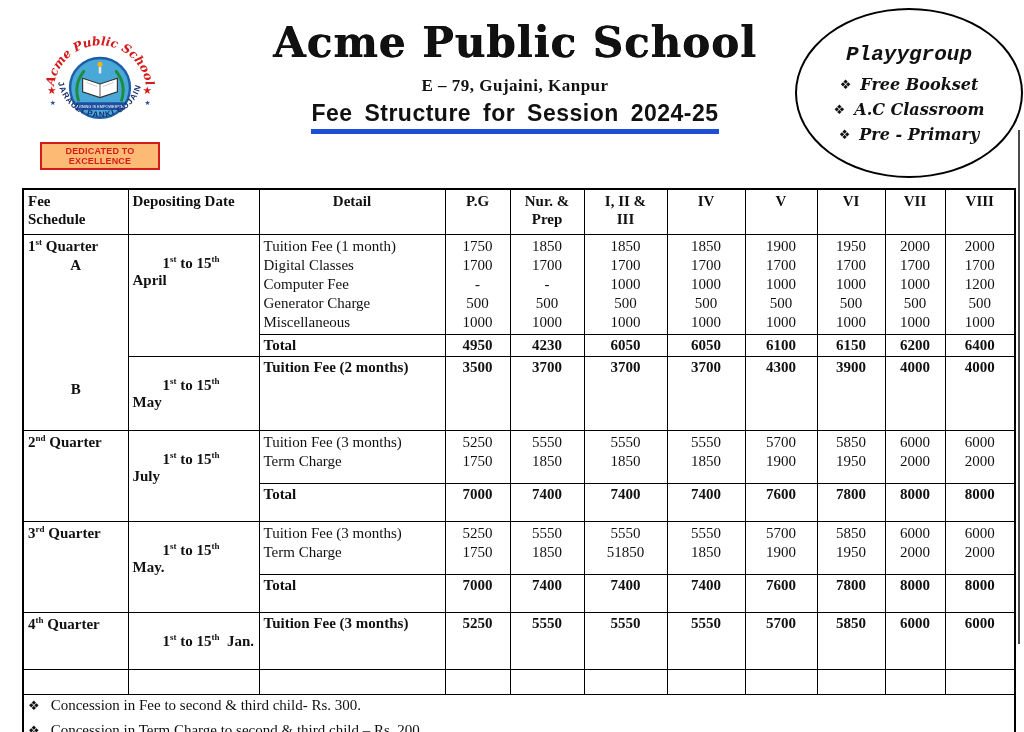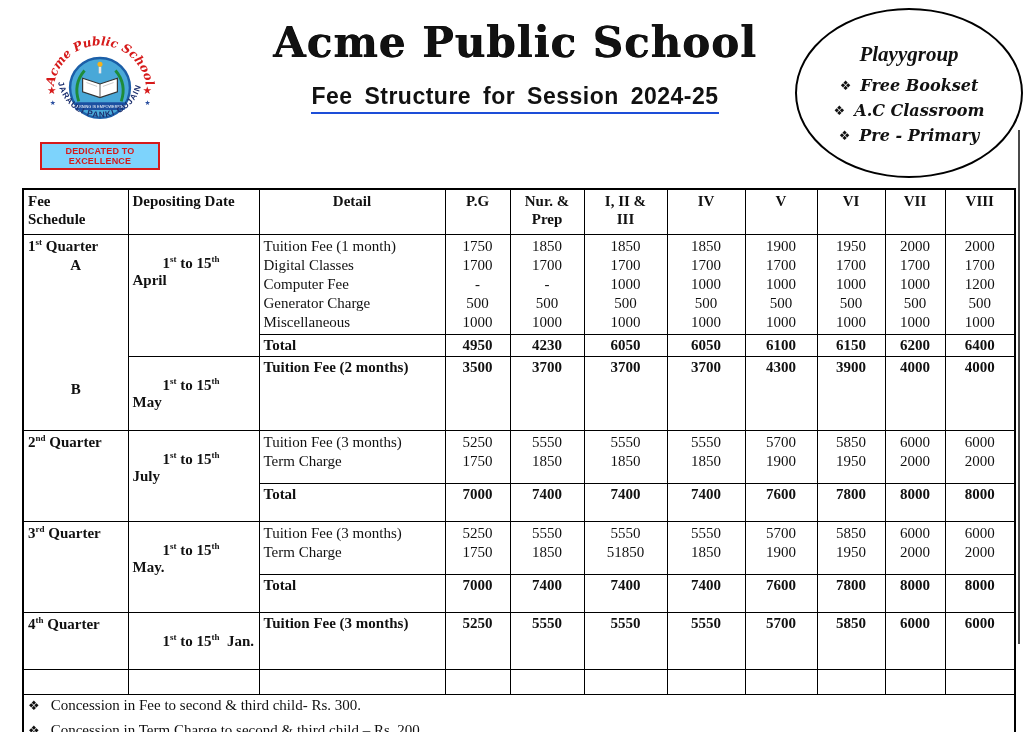--- a/index.html
+++ b/index.html
@@ -3,33 +3,33 @@
 <meta charset="utf-8">
 <style>
   * { margin:0; padding:0; box-sizing:border-box; }
   html,body { width:1024px; height:732px; background:#fff; font-family:"Liberation Serif", serif; color:#111; overflow:hidden; }
   #page { position:relative; width:1024px; height:732px; background:#fff; }
 
   
   #logo { position:absolute; left:40px; top:28px; width:120px; text-align:center; }
   #logo svg { display:block; margin:0 auto; }
   #logo-tagline { margin-top:2px; border:2px solid #d61a1a; color:#d61a1a; font-family:"Liberation Sans",sans-serif;
-                  font-size:9px; font-weight:bold; padding:2px 1px; letter-spacing:.2px; background:#7dd3fc; }
+                  font-size:9px; font-weight:bold; padding:2px 1px; letter-spacing:.2px; background:#fdba74; }
 
   #title-block { position:absolute; left:255px; top:18px; width:520px; text-align:center; }
   #school-name { font-family:"DejaVu Serif",serif; font-weight:bold; font-size:42px; letter-spacing:1px;
                  text-shadow:0.6px 0 #000; }
   #address { margin-top:9px; font-size:17px; font-weight:bold; letter-spacing:.5px; }
-  #session-title { display:inline-block; margin-top:16px; font-family:"Liberation Sans",sans-serif; font-weight:bold;
-                   font-size:23px; letter-spacing:.5px; word-spacing:5px; border-bottom:2px solid #1d4ed8; padding-bottom:2px; }
+  #session-title { display:inline-block; margin-top:4px; font-family:"Liberation Sans",sans-serif; font-weight:bold;
+                   font-size:23px; letter-spacing:.5px; word-spacing:5px; border-bottom:5px solid #1d4ed8; padding-bottom:2px; }
 
   #badge { position:absolute; left:795px; top:8px; width:228px; height:170px; border:2.5px solid #000;
            border-radius:50%; background:#fff; display:flex; flex-direction:column; align-items:center;
            justify-content:center; padding-top:4px; }
-  #badge-title { font-family:Liberation Serif, serif; font-style:italic; font-weight:bold; font-size:21px; margin-bottom:6px; }
+  #badge-title { font-family:Liberation Mono, monospace; font-style:italic; font-weight:bold; font-size:21px; margin-bottom:6px; }
   .badge-item { display:flex; align-items:center; gap:9px; margin:3px 0; }
   .badge-bullet { font-family:"DejaVu Sans",sans-serif; font-size:13px; }
   .badge-text { font-family:"DejaVu Serif",serif; font-style:italic; font-weight:bold; font-size:16px; }
 
   #scan-line { position:absolute; left:1018px; top:130px; width:2px; height:514px; background:#4a4a4a; }
 
   
   #fee-table { position:absolute; left:22px; top:188px; border-collapse:collapse; table-layout:fixed; width:992px;
                font-size:15px; }
   #fee-table th, #fee-table td { border:1.6px solid #000; vertical-align:top; padding:2px 4px; }
@@ -94,20 +94,21 @@
       <text x="60" y="83" font-size="4" fill="#ffffff" text-anchor="middle" font-family="Liberation Sans, sans-serif">LEARNING IS EMPOWERMENT</text>
       <text font-size="8.5" font-weight="bold" fill="#1c2f6e" letter-spacing="1" font-family="Liberation Sans, sans-serif">
         <textPath href="#arcBot" startOffset="50%" text-anchor="middle">JARAULI PANKI GUJAINI</textPath>
       </text>
     </svg>
     <div id="logo-tagline">DEDICATED TO EXCELLENCE</div>
   </div>
 
   <div id="title-block">
     <div id="school-name">Acme Public School</div>
+    <div id="address">E – 79, Gujaini,  Kanpur</div>
     <div><span id="session-title">Fee Structure for Session 2024-25</span></div>
   </div>
 
   <div id="badge">
     <div id="badge-title">Playygroup</div>
     <div class="badge-item">
       <span class="badge-bullet">❖</span>
       <span class="badge-text">Free Bookset</span>
     </div>
     <div class="badge-item">

